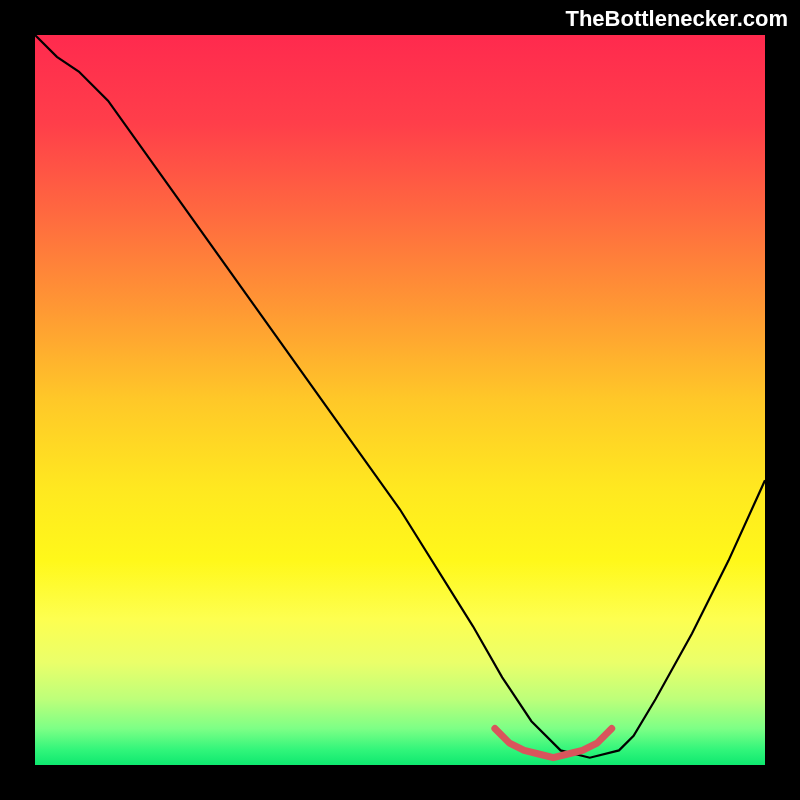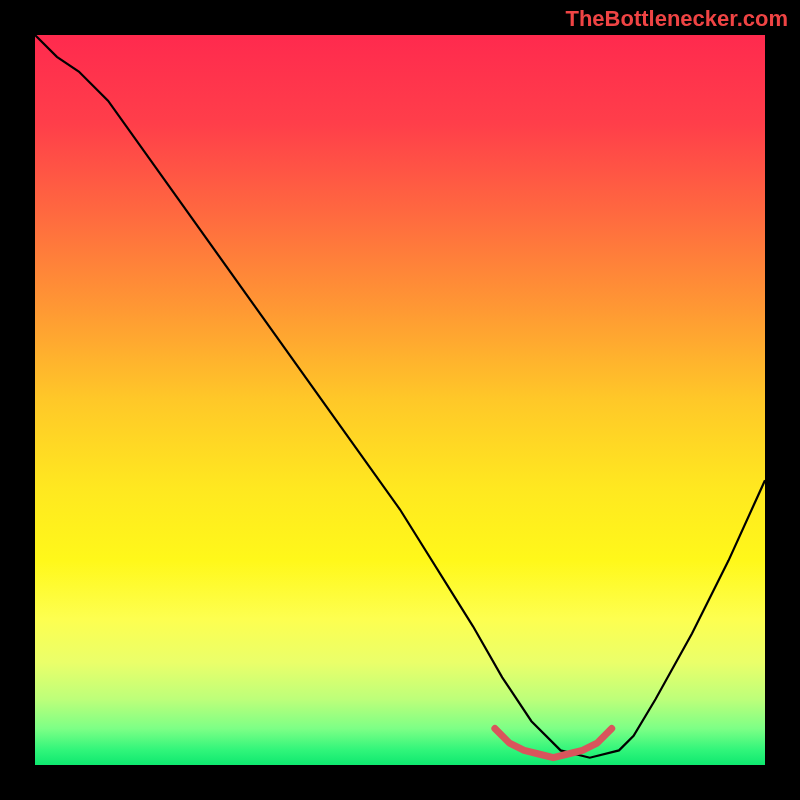--- a/index.html
+++ b/index.html
@@ -8,21 +8,21 @@
     width: 800px;
     height: 800px;
     background: #000;
     position: relative;
     font-family: Arial, Helvetica, sans-serif;
   }
   .attribution {
     position: absolute;
     top: 6px;
     right: 12px;
-    color: #ef4444;
+    color: #ffffff;
     font-size: 22px;
     font-weight: bold;
     z-index: 10;
   }
   .plot-area {
     position: absolute;
     left: 35px;
     top: 35px;
     width: 730px;
     height: 730px;

